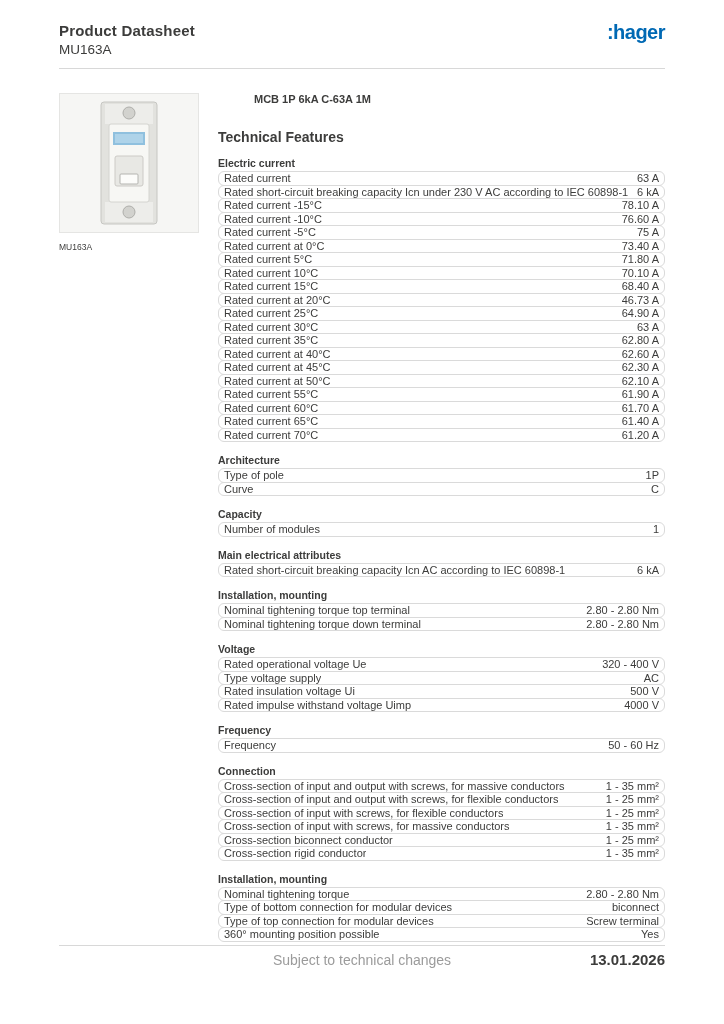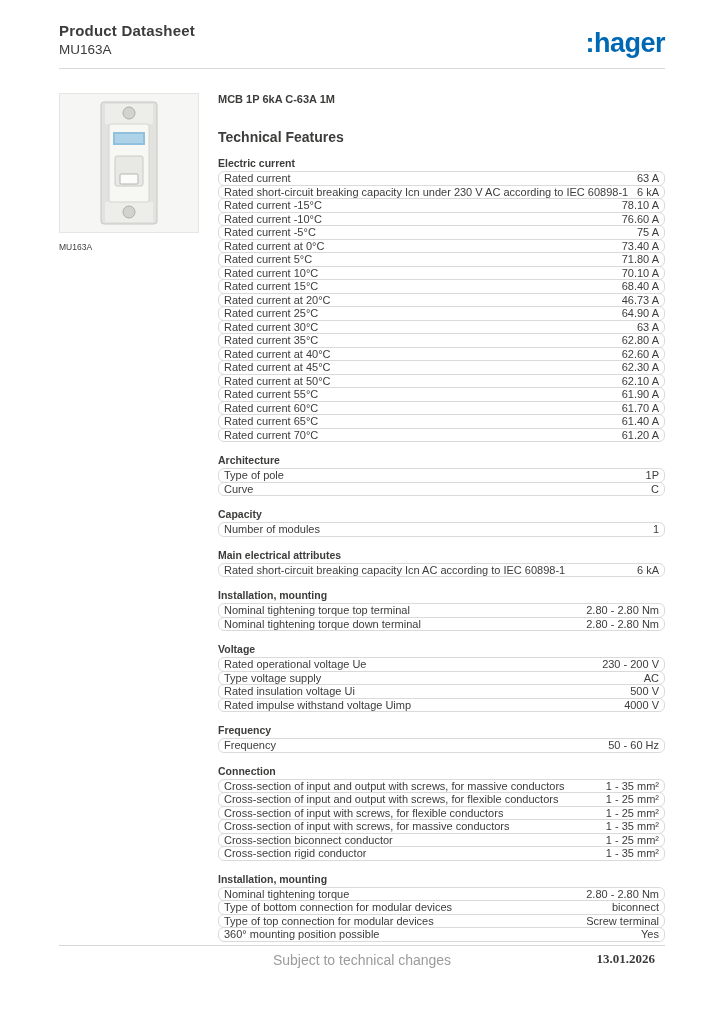--- a/index.html
+++ b/index.html
@@ -9,36 +9,36 @@
     background: #ffffff;
     font-family: "Liberation Sans", sans-serif;
     color: #3c3c3b;
   }
   .page { position: relative; width: 724px; height: 988px; overflow: hidden; background: #fff; }
 
   
   .header { display: flex; justify-content: space-between; align-items: flex-start; padding: 22px 59px 0 59px; }
   .title { font-size: 15px; font-weight: bold; letter-spacing: 0.2px; }
   .subtitle { font-size: 13.5px; margin-top: 3px; font-weight: normal; }
-  .logo { font-size: 27px; font-weight: bold; letter-spacing: -0.5px; line-height: 1; margin-top: 8px; }
+  .logo { font-size: 20px; font-weight: bold; letter-spacing: -0.5px; line-height: 1; margin-top: 0; }
   .header-rule { margin: 11px 59px 0 59px; border-top: 1px solid #d8d8d8; }
 
   
   .content { display: flex; padding: 24px 59px 0 59px; gap: 19px; }
   .left-col { flex: 0 0 140px; width: 140px; }
   .image-box {
     width: 140px; height: 140px;
     background: #f6f6f4;
     border: 1px solid #e5e5e3;
     display: flex; align-items: center; justify-content: center;
   }
   .image-caption { margin-top: 9px; font-size: 8.5px; color: #3c3c3b; }
 
   .right-col { flex: 1; min-width: 0; }
-  .product-name { font-size: 11px; font-weight: bold; }
+  .product-name { font-size: 11px; font-weight: bold; margin-left: 36px; }
   .tech-features { font-size: 14px; font-weight: bold; margin-top: 24px; }
   .sec-heading { font-size: 10.5px; font-weight: bold; margin-top: 12px; margin-bottom: 3px; }
 
   .spec-row {
     display: flex; justify-content: space-between; align-items: center;
     border: 1px solid #dadada; border-radius: 6px;
     margin-top: -1px;
     padding: 0 5px;
     height: 14.5px;
     font-size: 11px;
@@ -46,21 +46,21 @@
   }
   .spec-label { white-space: nowrap; overflow: hidden; }
   .spec-value { white-space: nowrap; margin-left: 8px; text-align: right; }
 
   
   .footer {
     position: absolute; left: 59px; right: 59px; bottom: 20px;
     border-top: 1px solid #d8d8d8; padding-top: 6px;
   }
   .footer-note { text-align: center; font-size: 14px; color: #9b9b9b; }
-  .footer-date { position: absolute; right: 10px; top: 5px; font-size: 13px; font-weight: bold; color: #3c3c3b; font-family: Liberation Serif, serif; }
+  .footer-date { position: absolute; right: 0; top: 5px; font-size: 15px; font-weight: bold; color: #3c3c3b; }
 </style>
 </head>
 <body>
 
 <div class="page">
 
   <header class="header">
     <div>
       <div class="title">Product Datasheet</div>
       <div class="subtitle">MU163A</div>
@@ -209,21 +209,21 @@
             </div>
             <div class="spec-row">
               <span class="spec-label">Nominal tightening torque down terminal</span>
               <span class="spec-value">2.80 - 2.80 Nm</span>
             </div>
           </div>
           <div class="sec-heading">Voltage</div>
           <div class="spec-table">
             <div class="spec-row">
               <span class="spec-label">Rated operational voltage Ue</span>
-              <span class="spec-value">230 - 200 V</span>
+              <span class="spec-value">320 - 400 V</span>
             </div>
             <div class="spec-row">
               <span class="spec-label">Type voltage supply</span>
               <span class="spec-value">AC</span>
             </div>
             <div class="spec-row">
               <span class="spec-label">Rated insulation voltage Ui</span>
               <span class="spec-value">500 V</span>
             </div>
             <div class="spec-row">

